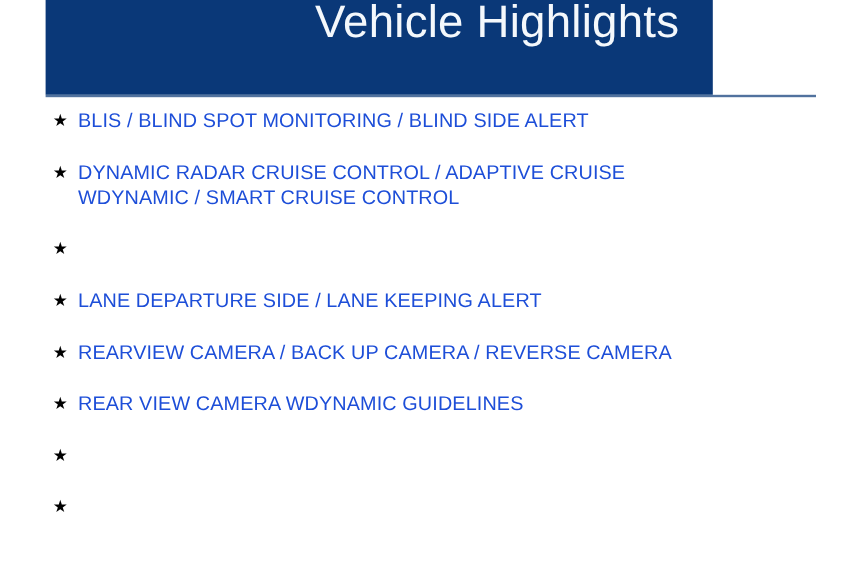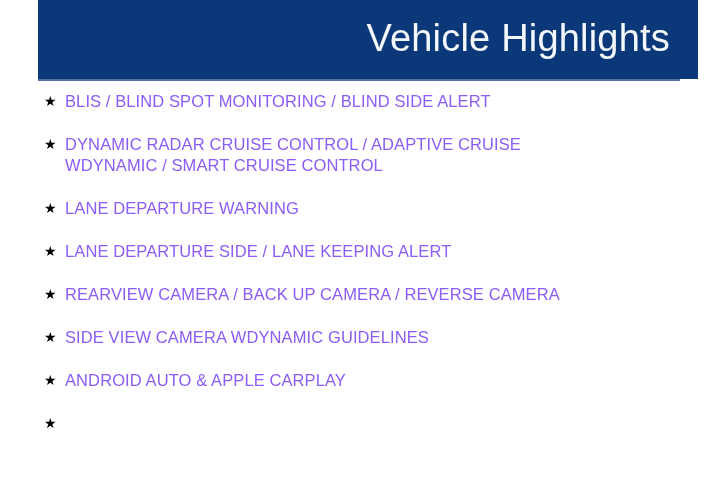--- a/index.html
+++ b/index.html
@@ -23,26 +23,26 @@
     width: 720px;
     height: 480px;
     background: #ffffff;
   }
 
   
   #header-banner {
     position: absolute;
     left: 38px;
     top: 0px;
-    width: 660px;
+    width: 556px;
     height: 79px;
     background: #0a3878;
     box-sizing: border-box;
     display: flex;
-    align-items: center;
+    align-items: flex-start;
     justify-content: flex-end;
   }
 
   #header-underline {
     position: absolute;
     left: 38px;
     top: 79px;
     width: 642px;
     height: 2px;
     background: #51729e;
@@ -87,21 +87,21 @@
     width: 21px;
     color: #000000;
     font-size: 14px;
     line-height: 21px;
     text-align: left;
     font-family: "DejaVu Sans", sans-serif;
   }
 
   .highlight-label {
     flex: 1 1 auto;
-    color: #8b5cf6;
+    color: #1d4ed8;
     font-family: "Liberation Sans", sans-serif;
     font-size: 16.5px;
     font-weight: 400;
     line-height: 21px;
     letter-spacing: 0.1px;
     max-width: 545px;
     white-space: pre-line;
   }
 </style>
 </head>
@@ -122,41 +122,39 @@
     </li>
 
     <li class="highlight-item">
       <span class="bullet-star-icon">★</span>
       <span class="highlight-label">DYNAMIC RADAR CRUISE CONTROL / ADAPTIVE CRUISE
 WDYNAMIC / SMART CRUISE CONTROL</span>
     </li>
 
     <li class="highlight-item">
       <span class="bullet-star-icon">★</span>
-      <span class="highlight-label">LANE DEPARTURE WARNING</span>
     </li>
 
     <li class="highlight-item">
       <span class="bullet-star-icon">★</span>
       <span class="highlight-label">LANE DEPARTURE SIDE / LANE KEEPING ALERT</span>
     </li>
 
     <li class="highlight-item">
       <span class="bullet-star-icon">★</span>
       <span class="highlight-label">REARVIEW CAMERA / BACK UP CAMERA / REVERSE CAMERA</span>
     </li>
 
     <li class="highlight-item">
       <span class="bullet-star-icon">★</span>
-      <span class="highlight-label">SIDE VIEW CAMERA WDYNAMIC GUIDELINES</span>
+      <span class="highlight-label">REAR VIEW CAMERA WDYNAMIC GUIDELINES</span>
     </li>
 
     <li class="highlight-item">
       <span class="bullet-star-icon">★</span>
-      <span class="highlight-label">ANDROID AUTO &amp; APPLE CARPLAY</span>
     </li>
 
     <li class="highlight-item">
       <span class="bullet-star-icon">★</span>
     </li>
 
   </ul>
 
 </div>
 

